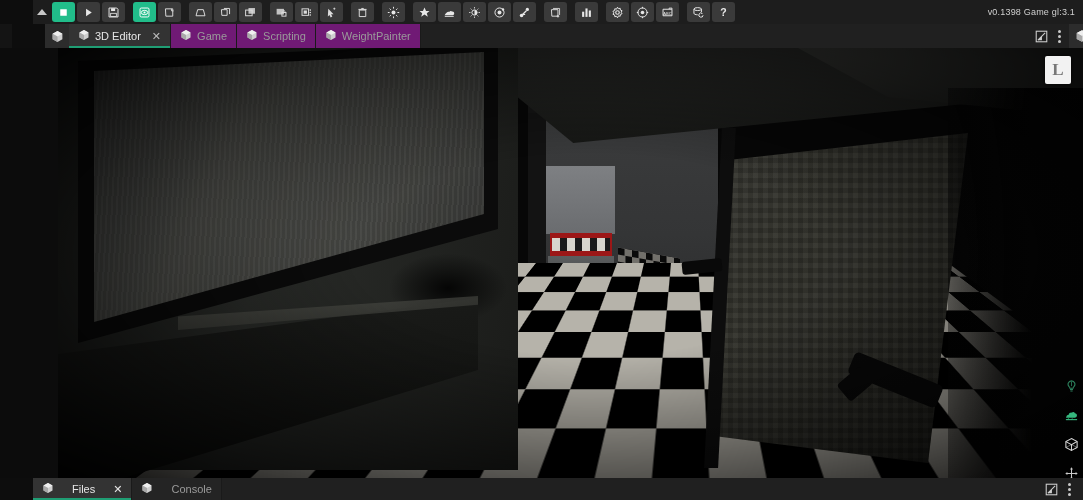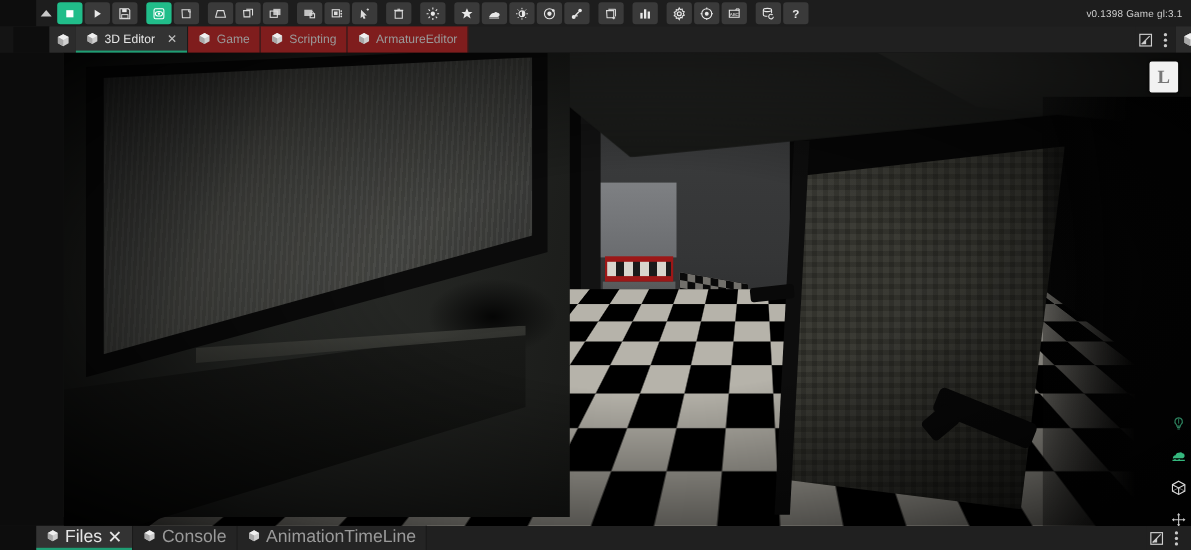--- a/index.html
+++ b/index.html
@@ -46,21 +46,21 @@
     position: absolute; top: 24px; left: 12px; width: 1083px; height: 24px;
     background: #202020; display: flex; align-items: stretch;
   }
   .tabbar-leftcap { width: 33px; background: #0d0d0d; }
   .tab-icon-only {
     width: 24px; display: flex; align-items: center; justify-content: center;
     background: #2c2c2c;
   }
   .tab {
     display: flex; align-items: center; gap: 5px;
-    padding: 0 9px; background: #7f1d1d; color: #9a9a9a; font-size: 11px;
+    padding: 0 9px; background: #701a75; color: #9a9a9a; font-size: 11px;
     position: relative; white-space: nowrap; border-right: 1px solid #1a1a1a;
   }
   .tab.selected { background: #333333; color: #e6e6e6; }
   .tab.selected::after {
     content: ""; position: absolute; left: 0; right: 0; bottom: 0; height: 2px;
     background: #1f9e74;
   }
   .tab .tab-close { font-size: 11px; color: #bdbdbd; margin-left: 6px; line-height: 1; }
   .tabbar-spacer { flex: 1; background: #202020; }
   .tabbar-right {
@@ -251,22 +251,22 @@
   }
   .vp-tool { width: 18px; height: 18px; display: flex; align-items: center; justify-content: center; }
 
   
   .bottombar {
     position: absolute; left: 0; bottom: 0; width: 1083px; height: 22px;
     background: #202020; display: flex; align-items: stretch;
   }
   .bb-leftcap { width: 33px; background: #0d0d0d; }
   .bb-tab {
-    display: flex; align-items: center; gap: 5px; padding: 0 9px;
-    font-size: 16px; color: #9a9a9a; background: #242424; position: relative;
+    display: flex; align-items: center; gap: 18px; padding: 0 9px;
+    font-size: 11px; color: #9a9a9a; background: #242424; position: relative;
     border-right: 1px solid #1a1a1a; white-space: nowrap;
   }
   .bb-tab.selected { background: #333333; color: #e6e6e6; }
   .bb-tab.selected::after {
     content: ""; position: absolute; left: 0; right: 0; bottom: 0; height: 2px; background: #1f9e74;
   }
   .bb-spacer { flex: 1; background: #202020; }
   .bb-right { display: flex; align-items: center; gap: 2px; padding-right: 6px; background: #202020; }
 </style>
 </head>
@@ -548,21 +548,21 @@
               <path d="M8 7.9v6.8L2 11.4V4.6z" fill="#a8a8a8"></path>
             </svg></span>
           <span>Scripting</span>
         </div>
         <div class="tab">
           <span><svg width="12" height="12" viewBox="0 0 16 16">
               <path d="M8 1.3 14 4.6v6.8L8 14.7 2 11.4V4.6z" fill="#cfcfcf"></path>
               <path d="M8 1.3 14 4.6 8 7.9 2 4.6z" fill="#efefef"></path>
               <path d="M8 7.9v6.8L2 11.4V4.6z" fill="#a8a8a8"></path>
             </svg></span>
-          <span>ArmatureEditor</span>
+          <span>WeightPainter</span>
         </div>
       </div>
     <div class="tabbar-spacer"></div>
     <div class="tabbar-right">
       <div class="icon-sq">
         <svg width="13" height="13" viewBox="0 0 16 16">
           <rect x="1.5" y="1.5" width="13" height="13" fill="none" stroke="#cfcfcf" stroke-width="1.3"></rect>
           <path d="M3.5 12.5 12.5 3.5" stroke="#cfcfcf" stroke-width="1.3" fill="none"></path>
           <path d="M3.5 12.5h5v-5z" fill="#cfcfcf"></path>
         </svg>
@@ -666,28 +666,20 @@
           <span class="tab-close">✕</span>
         </div>
         <div class="bb-tab">
           <span><svg width="12" height="12" viewBox="0 0 16 16">
               <path d="M8 1.3 14 4.6v6.8L8 14.7 2 11.4V4.6z" fill="#cfcfcf"></path>
               <path d="M8 1.3 14 4.6 8 7.9 2 4.6z" fill="#efefef"></path>
               <path d="M8 7.9v6.8L2 11.4V4.6z" fill="#a8a8a8"></path>
             </svg></span>
           <span>Console</span>
         </div>
-        <div class="bb-tab">
-          <span><svg width="12" height="12" viewBox="0 0 16 16">
-              <path d="M8 1.3 14 4.6v6.8L8 14.7 2 11.4V4.6z" fill="#cfcfcf"></path>
-              <path d="M8 1.3 14 4.6 8 7.9 2 4.6z" fill="#efefef"></path>
-              <path d="M8 7.9v6.8L2 11.4V4.6z" fill="#a8a8a8"></path>
-            </svg></span>
-          <span>AnimationTimeLine</span>
-        </div>
       </div>
     <div class="bb-spacer"></div>
     <div class="bb-right">
       <div class="icon-sq">
         <svg width="13" height="13" viewBox="0 0 16 16">
           <rect x="1.5" y="1.5" width="13" height="13" fill="none" stroke="#cfcfcf" stroke-width="1.3"></rect>
           <path d="M3.5 12.5 12.5 3.5" stroke="#cfcfcf" stroke-width="1.3" fill="none"></path>
           <path d="M3.5 12.5h5v-5z" fill="#cfcfcf"></path>
         </svg>
       </div>

